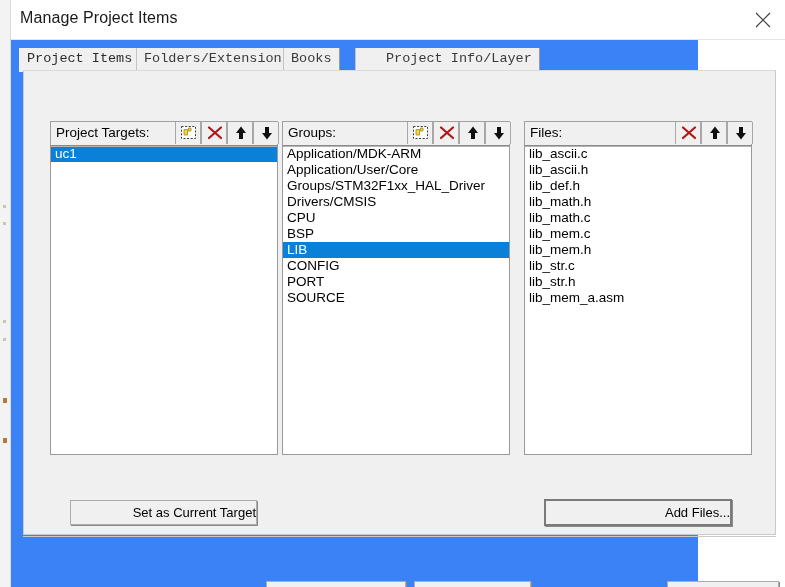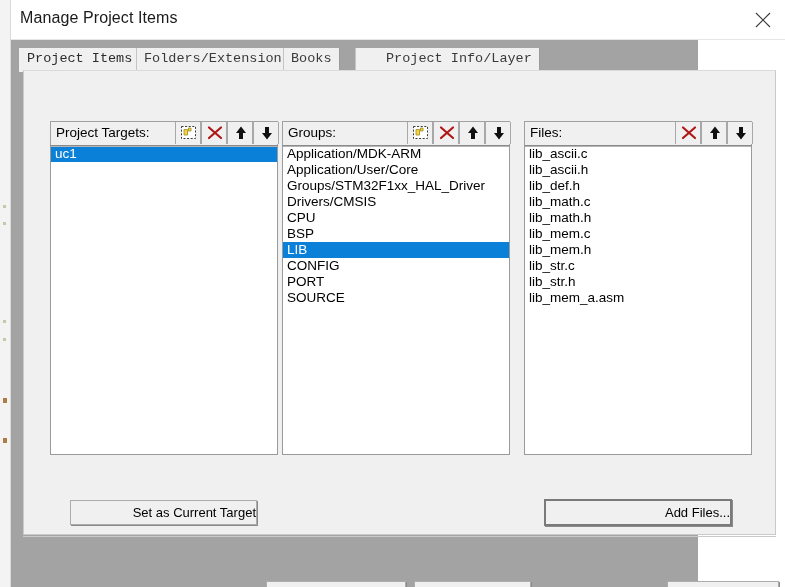--- a/index.html
+++ b/index.html
@@ -26,21 +26,21 @@
     position: absolute;
     left: 3px;
     width: 3px; height: 3px;
   }
 
   
   #dialog {
     position: absolute;
     left: 10px; top: 0;
     width: 688px; height: 587px;
-    background: #a3a3a3;
+    background: #3b82f6;
     border-left: 1px solid #d9d9d9;
     box-sizing: border-box;
   }
 
   
   #titlebar {
     position: absolute;
     left: 0; top: 0;
     width: 775px; height: 40px;
     background: #ffffff;
@@ -312,22 +312,22 @@
         <div class="tool-btn" style="left:202px;">
           <svg width="18" height="18" viewBox="0 0 18 18">
             <path d="M9 15.5 L4 9 L7 9 L7 3 L11 3 L11 9 L14 9 Z" fill="#101010"></path>
           </svg>
         </div>
       </div>
       <div class="listbox" style="height:310px;">
         <div class="list-item">lib_ascii.c</div>
         <div class="list-item">lib_ascii.h</div>
         <div class="list-item">lib_def.h</div>
+        <div class="list-item">lib_math.h</div>
         <div class="list-item">lib_math.c</div>
-        <div class="list-item">lib_math.h</div>
         <div class="list-item">lib_mem.c</div>
         <div class="list-item">lib_mem.h</div>
         <div class="list-item">lib_str.c</div>
         <div class="list-item">lib_str.h</div>
         <div class="list-item">lib_mem_a.asm</div>
       </div>
     </div>
 
     <div class="push-btn" style="left:46px; top:397px; width:187px; height:25px; line-height:23px;">Set as Current Target</div>
     <div class="push-btn defaulted" style="left:520px; top:396px; width:188px; height:27px; line-height:23px;">Add Files...</div>

